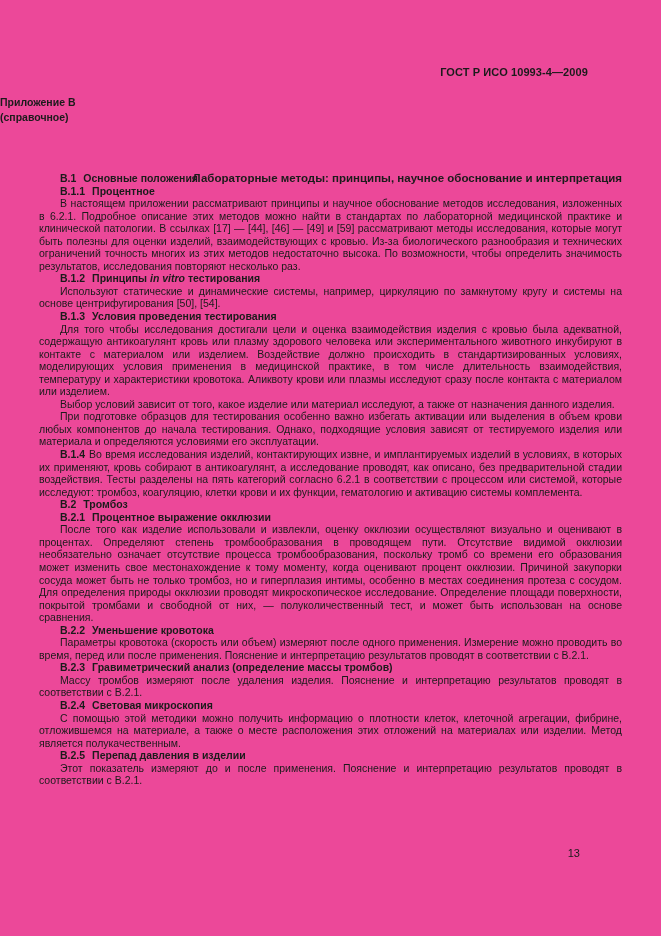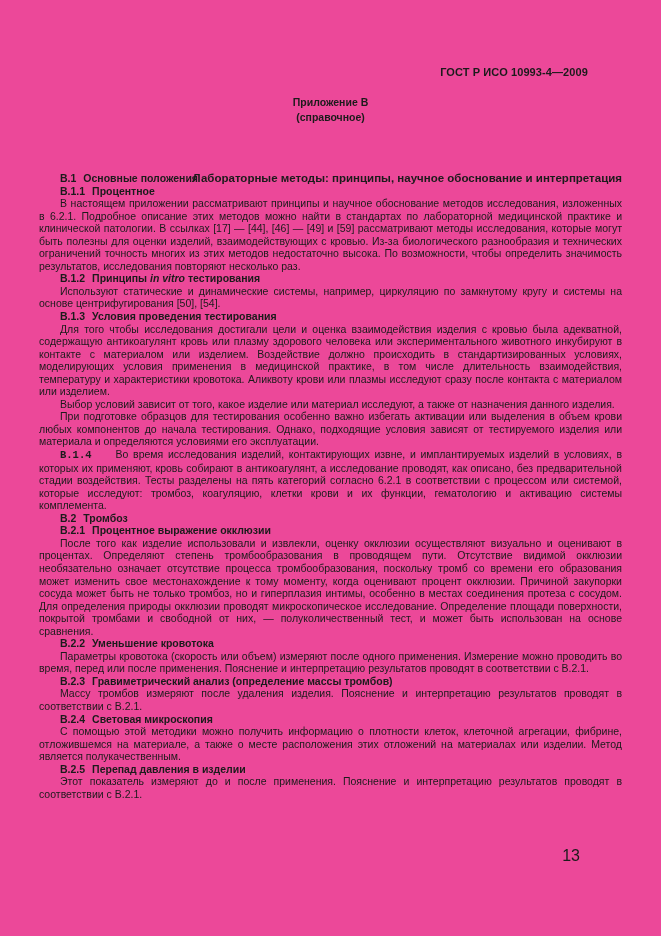--- a/index.html
+++ b/index.html
@@ -19,21 +19,21 @@
     font-size: 11px;
     font-weight: bold;
     letter-spacing: 0.1px;
     white-space: nowrap;
   }
   .annex {
     position: absolute;
     top: 95px;
     left: 0;
     width: 100%;
-    text-align: center;
+    text-align: left;
     font-size: 10.5px;
     font-weight: bold;
     line-height: 15px;
   }
   .doc-title {
     position: absolute;
     top: 172px;
     left: 39px;
     width: 583px;
     margin: 0;
@@ -47,29 +47,29 @@
     left: 39px;
     width: 583px;
     font-size: 10.5px;
     line-height: 12.55px;
     text-align: justify;
     text-justify: inter-word;
   }
   .body-text p { margin: 0; text-indent: 21px; }
   .body-text p.h { font-weight: bold; text-align: left; }
   .num { margin-right: 7px; }
-  .run-in-num { font-weight: bold; margin-right: 24px; font-family: Liberation Mono, monospace; }
+  .run-in-num { font-weight: bold; margin-right: 4px; }
   .it { font-style: italic; }
   .page-number {
     position: absolute;
     top: 847px;
     left: 39px;
     width: 541px;
     text-align: right;
-    font-size: 16px;
+    font-size: 11px;
   }
 </style>
 </head>
 <body>
 
 <div class="page">
   <div class="running-header">ГОСТ Р ИСО 10993-4—2009</div>
 
   <div class="annex">
     <div>Приложение В</div>

